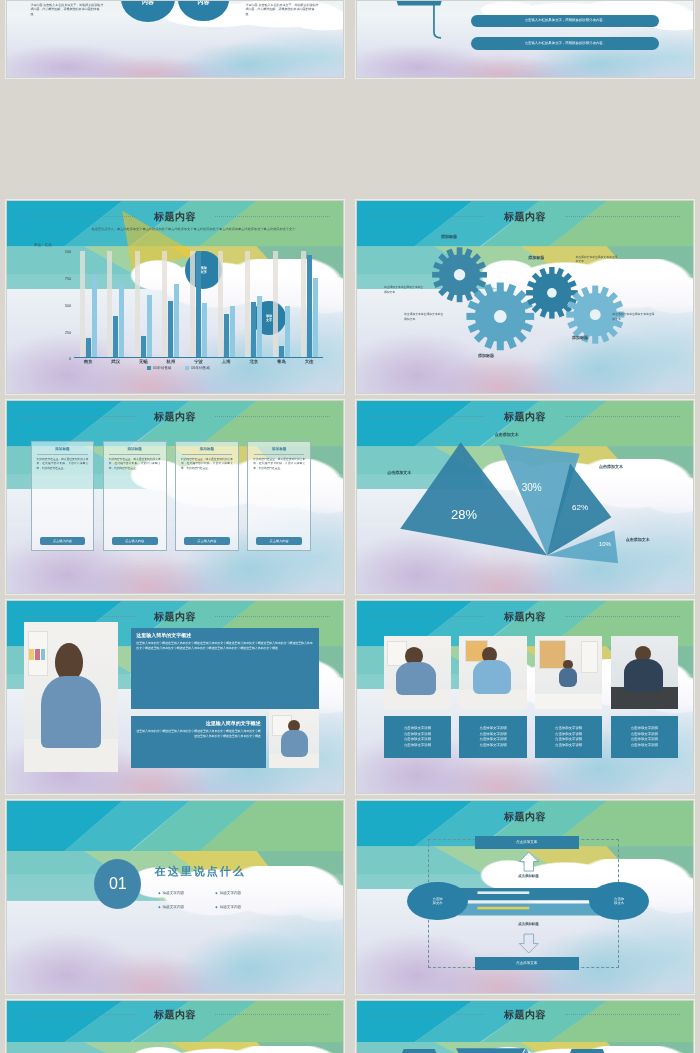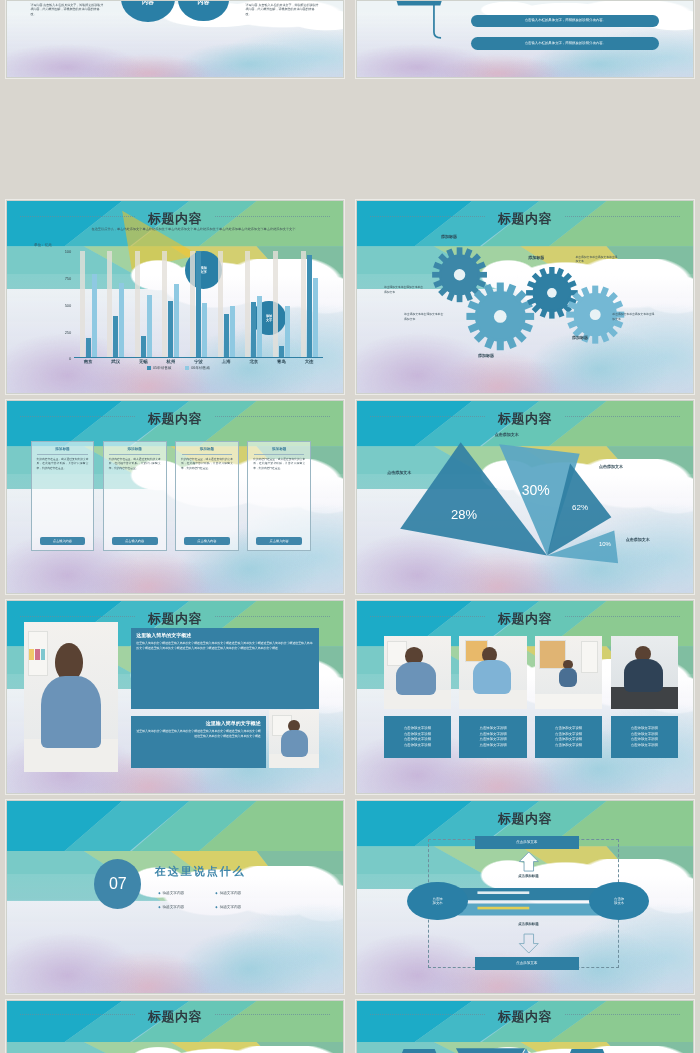--- a/index.html
+++ b/index.html
@@ -48,21 +48,21 @@
       radial-gradient(ellipse 30% 70% at 82% 35%, #ffffff 55%, transparent 60%),
       radial-gradient(ellipse 18% 50% at 95% 55%, #ffffff 55%, transparent 60%),
       radial-gradient(ellipse 14% 40% at 45% 25%, #ffffff 55%, transparent 60%);
   }
   
   .geo{position:absolute;left:0;right:0;top:0;height:46%;overflow:hidden;}
   .geo svg{display:block;width:100%;height:100%;}
   
   .s-title{
     position:absolute;top:4.5%;left:0;right:0;text-align:center;
-    font-size:13px;color:#2e3b42;letter-spacing:.5px;font-weight:700;z-index:6;
+    font-size:10px;color:#2e3b42;letter-spacing:.5px;font-weight:700;z-index:6;
   }
   .rule{
     position:absolute;top:8%;height:1px;z-index:5;
     border-top:1px dotted #6a8d9c;opacity:.75;
   }
   .rule.l{left:4%;width:34%;}
   .rule.r{right:4%;width:34%;}
 
   .layer{position:absolute;inset:0;z-index:7;}
 
@@ -514,21 +514,21 @@
     <div class="rule r"></div>
     <div class="s-title">标题内容</div>
     <div class="layer">
       <svg style="position:absolute;inset:0;width:100%;height:100%" viewBox="0 0 350 194">
         <polygon points="198,158 108,40 45,130" fill="#3280a5" opacity=".93"></polygon>
         <polygon points="198,158 148,42 232,52" fill="#5aa6c4" opacity=".93"></polygon>
         <polygon points="198,158 222,62 265,118" fill="#2f7fa3" opacity=".93"></polygon>
         <polygon points="198,158 268,132 272,166" fill="#5aa6c4" opacity=".9"></polygon>
       </svg>
       <div class="trilbl" style="left:28%;top:55%;font-size:13px;">28%</div>
-      <div class="trilbl" style="left:49%;top:42%;font-size:14px;">30%</div>
+      <div class="trilbl" style="left:49%;top:42%;font-size:10px;">30%</div>
       <div class="trilbl" style="left:64%;top:53%;font-size:8px;">62%</div>
       <div class="trilbl" style="left:72%;top:73%;font-size:6px;">10%</div>
       <div class="tritxt" style="left:9%;top:36%;">点击添加文本</div>
       <div class="tritxt" style="left:41%;top:16%;">点击添加文本</div>
       <div class="tritxt" style="left:72%;top:33%;">点击添加文本</div>
       <div class="tritxt" style="left:80%;top:71%;">点击添加文本</div>
     </div>
   </div>
 
   <div class="slide" style="grid-row:4;grid-column:1;">
@@ -662,21 +662,21 @@
           <polygon points="0,50 80,50 160,100 0,100" fill="#72c8c1" opacity=".75"></polygon>
           <polygon points="80,50 170,50 240,100 160,100" fill="#a9d38a" opacity=".7"></polygon>
           <polygon points="170,50 260,50 300,100 240,100" fill="#e9cf4e" opacity=".8"></polygon>
           <polygon points="260,50 350,50 350,100 300,100" fill="#79b78a" opacity=".7"></polygon>
         </svg>
       </div>
       <div class="splat" style="top:34%"></div>
       <div class="wash"></div>
     </div>
     <div class="layer">
-      <div class="bignum" style="left:26%;top:30%;width:14%;height:26%;">07</div>
+      <div class="bignum" style="left:26%;top:30%;width:14%;height:26%;">01</div>
       <div class="sec-title" style="left:44%;top:33%;">在这里说点什么</div>
       <div class="bullet" style="left:45%;top:47%;">待题文字内容</div>
       <div class="bullet" style="left:62%;top:47%;">待题文字内容</div>
       <div class="bullet" style="left:45%;top:54%;">待题文字内容</div>
       <div class="bullet" style="left:62%;top:54%;">待题文字内容</div>
     </div>
   </div>
 
   <div class="slide" style="grid-row:5;grid-column:2;">
     <div class="bg">

